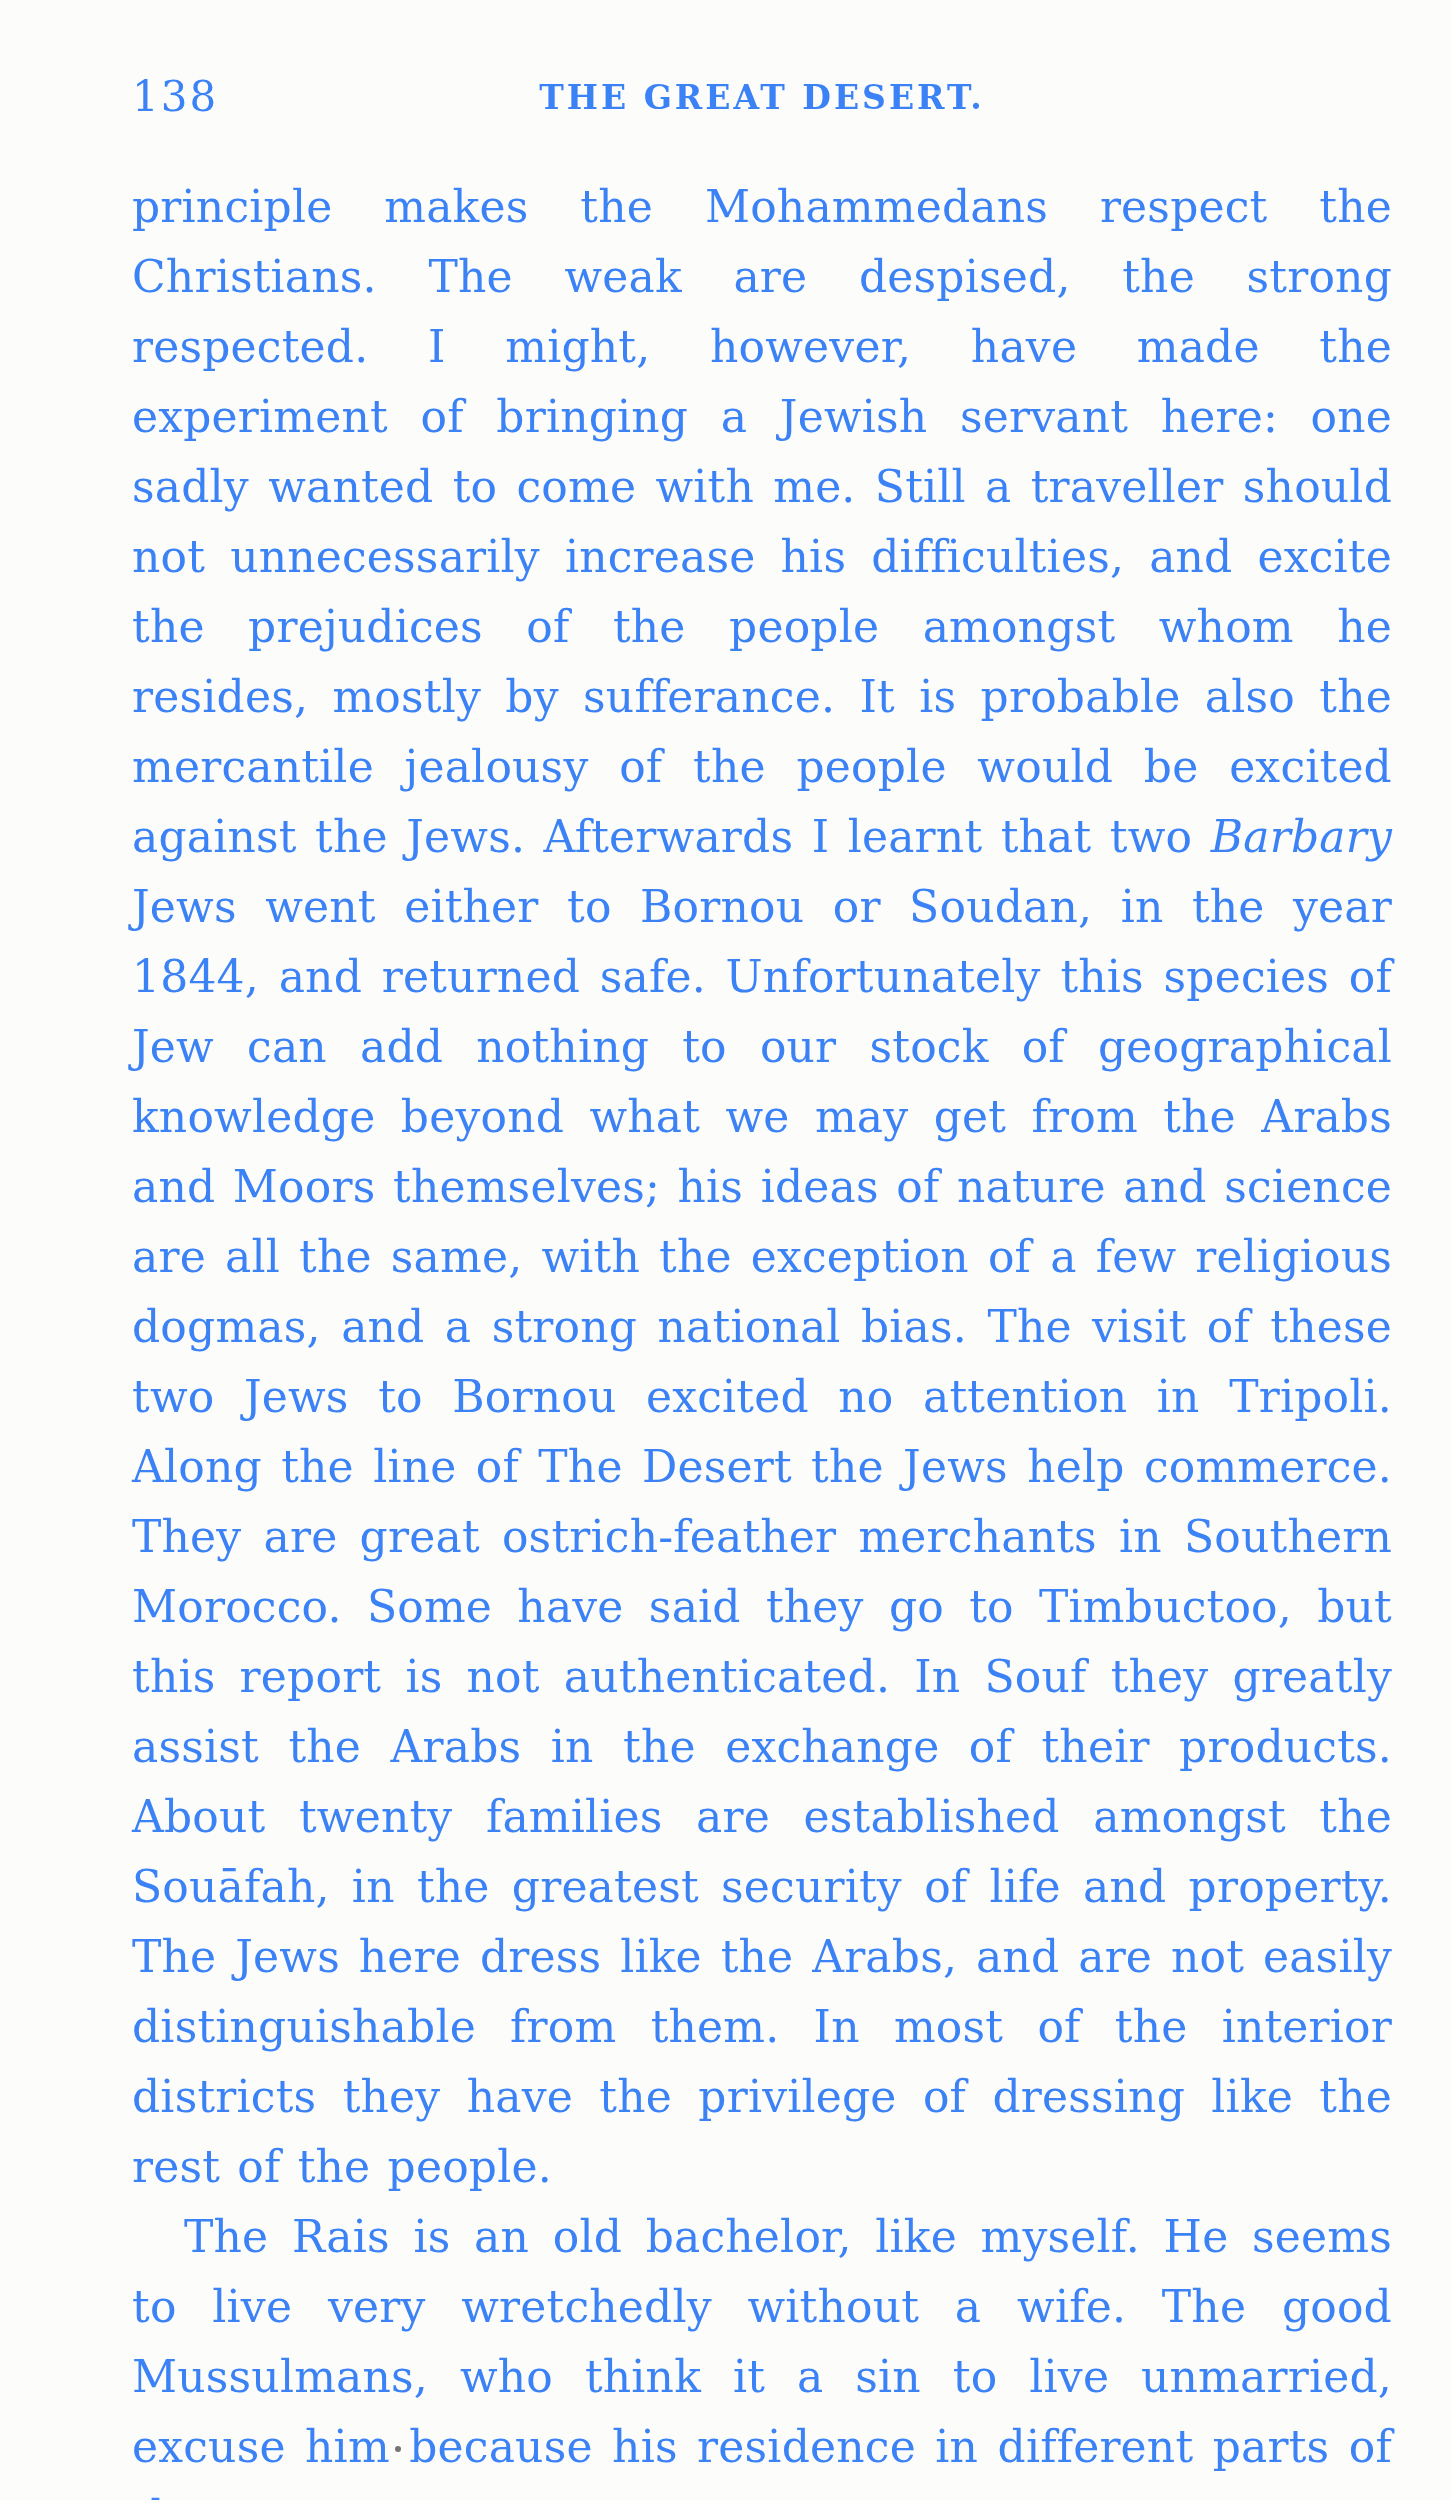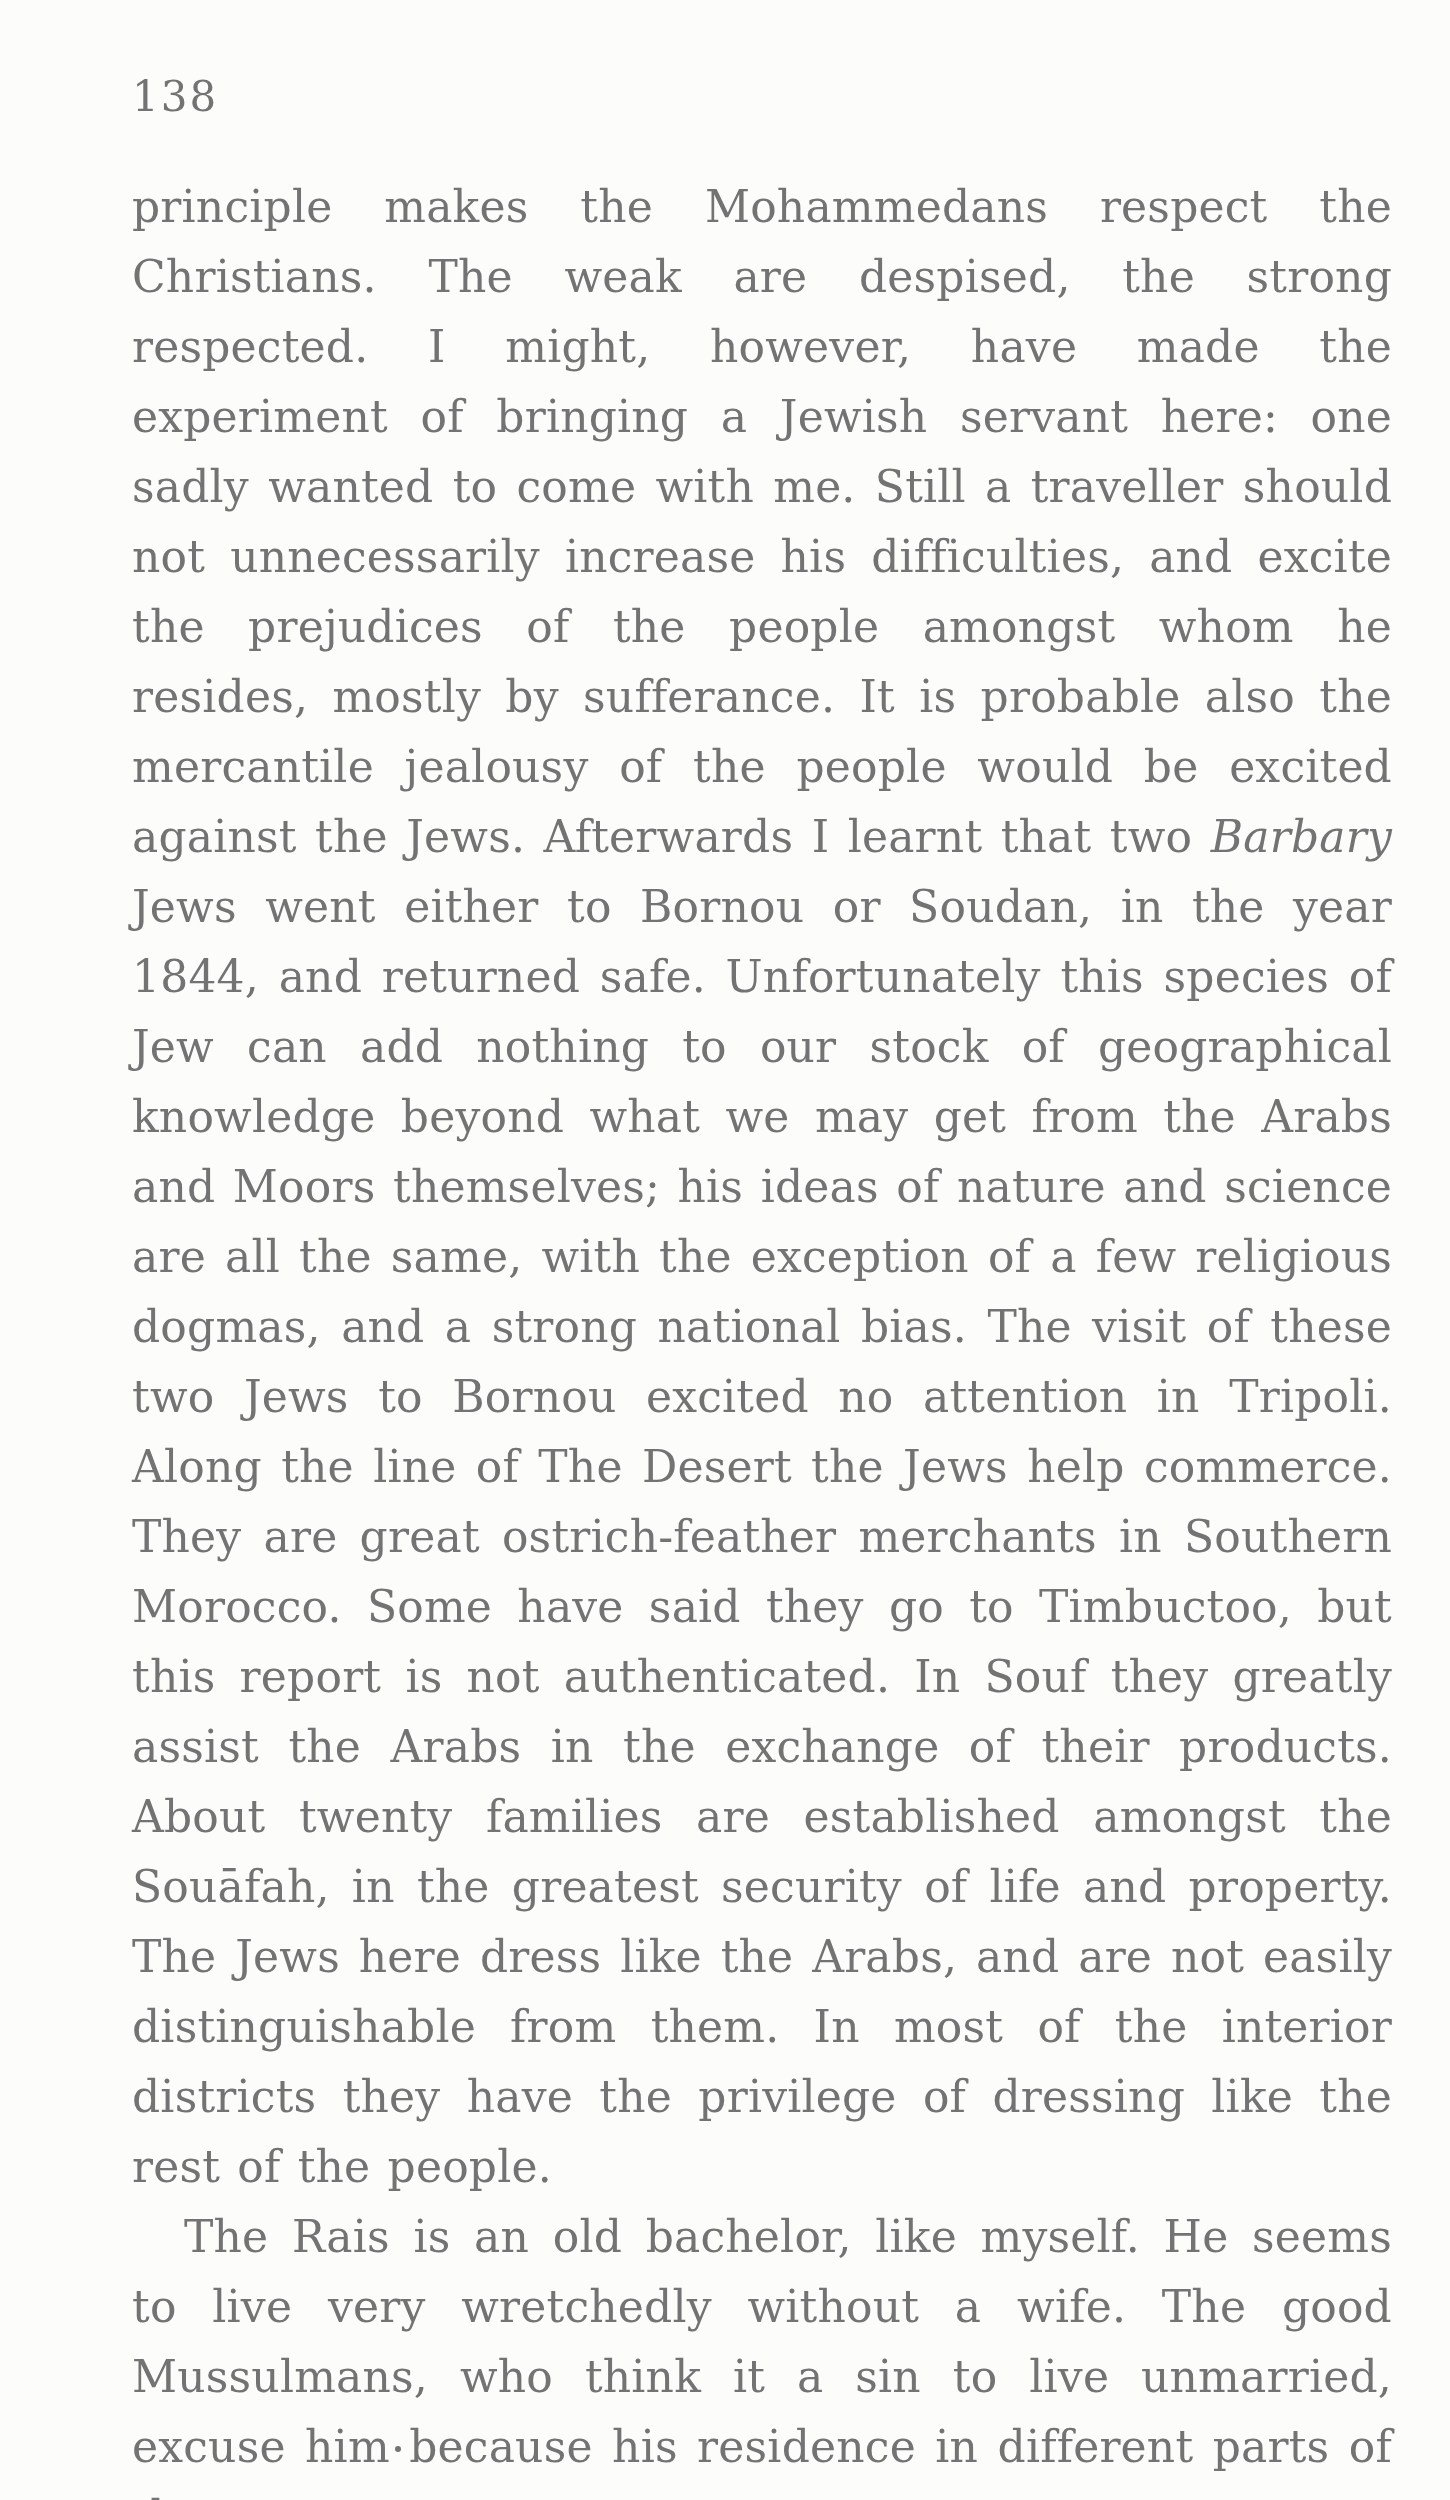--- a/index.html
+++ b/index.html
@@ -9,21 +9,21 @@
   }
   .page {
     position: relative;
     width: 1450px;
     height: 2500px;
     margin: 0 auto;
     background: #fcfcfa;
     box-sizing: border-box;
     padding: 72px 58px 0 132px;
     font-family: "DejaVu Serif", "Liberation Serif", serif;
-    color: #737373;
+    color: #3b82f6;
     overflow: hidden;
   }
   .header {
     position: relative;
     height: 62px;
     margin-bottom: 38px;
   }
   .page-number {
     position: absolute;
     left: 0;
@@ -69,19 +69,20 @@
     background: #3a3a3a;
     opacity: 0.7;
   }
 </style>
 </head>
 <body>
 
 <div class="page">
   <div class="header">
     <span class="page-number">138</span>
+    <span class="running-title">THE GREAT DESERT.</span>
   </div>
   <div class="body-text" id="body-text">
       <p class=""><span>principle makes the Mohammedans respect the Christians.  The weak are despised, the strong respected.  I might, however, have made the experiment of bringing a Jewish servant here: one sadly wanted to come with me. Still a traveller should not unnecessarily increase his difficulties, and excite the prejudices of the people amongst whom he resides, mostly by sufferance.  It is probable also the mercantile jealousy of the people would be excited against the Jews.  Afterwards I learnt that two </span><span class="italic">Barbary</span><span> Jews went either to Bornou or Soudan, in the year 1844, and returned safe.  Unfortunately this species of Jew can add nothing to our stock of geographical knowledge beyond what we may get from the Arabs and Moors themselves; his ideas of nature and science are all the same, with the exception of a few religious dogmas, and a strong national bias.  The visit of these two Jews to Bornou excited no attention in Tripoli.  Along the line of The Desert the Jews help commerce.  They are great ostrich-feather merchants in Southern Morocco.  Some have said they go to Timbuctoo, but this report is not authenticated.  In Souf they greatly assist the Arabs in the exchange of their products.  About twenty families are established amongst the Souāfah, in the greatest security of life and property. The Jews here dress like the Arabs, and are not easily distinguishable from them.  In most of the interior districts they have the privilege of dressing like the rest of the people.</span></p>
       <p class="indent"><span>The Rais is an old bachelor, like myself.  He seems to live very wretchedly without a wife.  The good Mussulmans, who think it a sin to live unmarried, excuse him because his residence in different parts of the regency</span></p>
     </div>
   <div class="scan-dot"></div>
 </div>
 
 </body></html>

